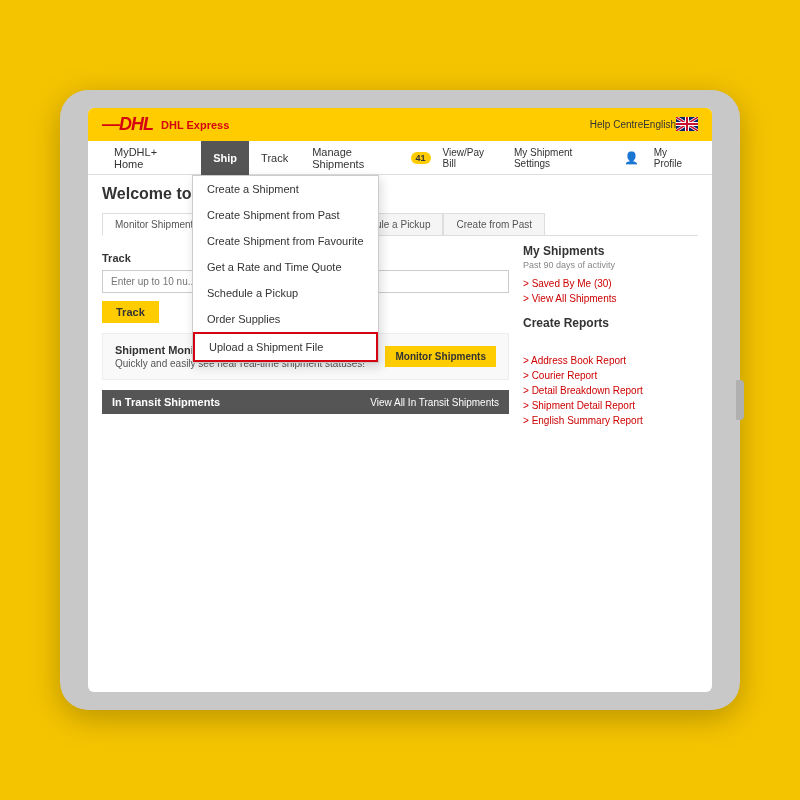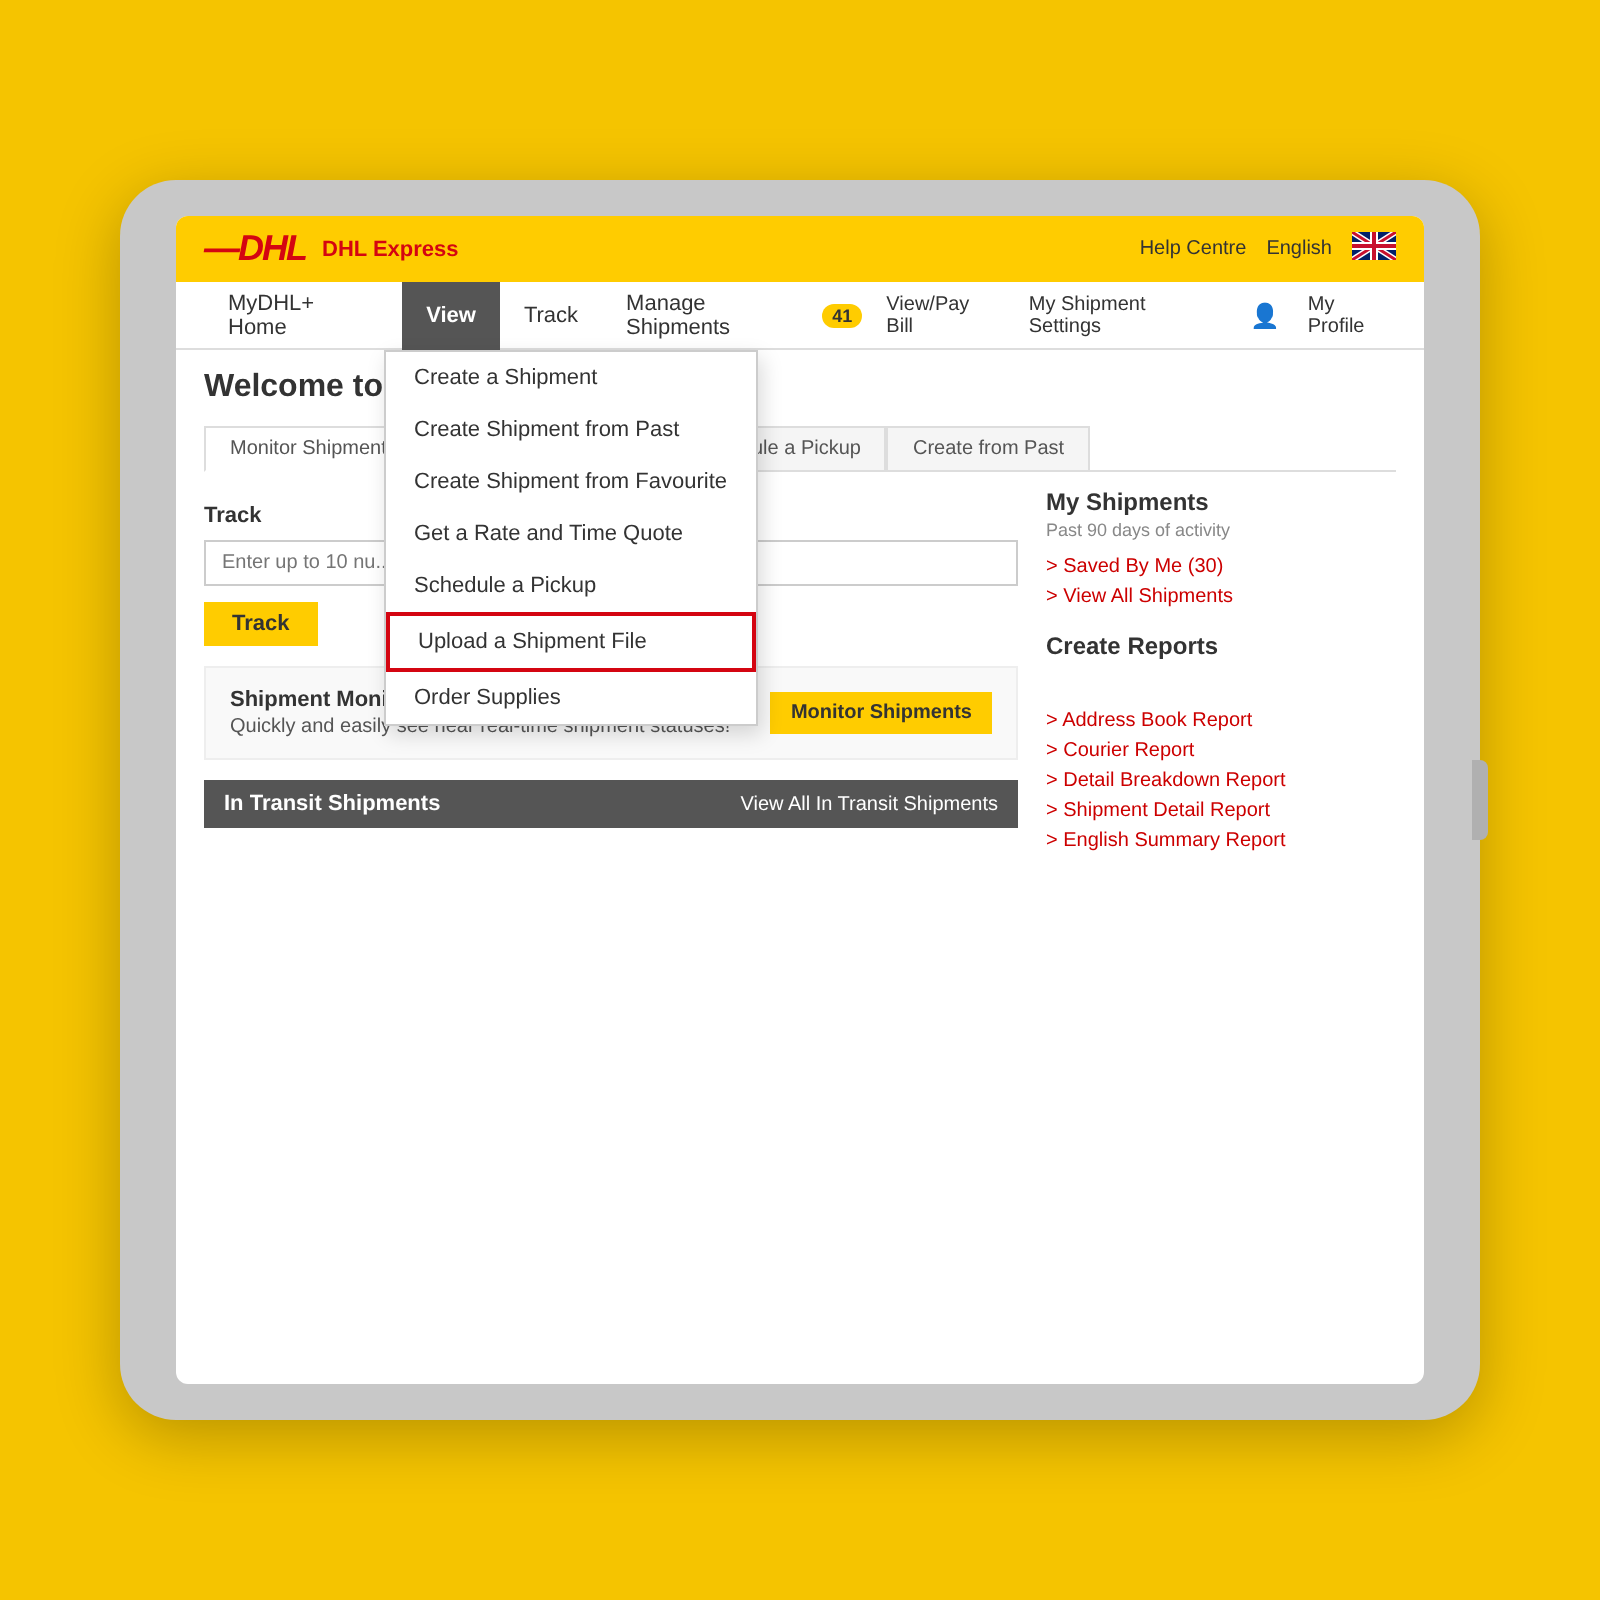--- a/index.html
+++ b/index.html
@@ -67,21 +67,20 @@
       letter-spacing: -1px;
     }
     .dhl-express-text {
       color: #D40511;
       font-size: 11px;
       font-weight: bold;
     }
     .header-right {
       display: flex;
       align-items: center;
-      gap: 10px;
       font-size: 10px;
       color: #333;
     }
 
     
     .nav-bar {
       background: #fff;
       border-bottom: 1px solid #ddd;
       display: flex;
       align-items: center;
@@ -342,21 +341,21 @@
           </svg>
         </span>
       </div>
     </div>
 
     <div class="nav-bar">
       <div class="nav-item">
         <span>MyDHL+ Home</span>
       </div>
       <div class="nav-item ship-active">
-        <span>View</span>
+        <span>Ship</span>
       </div>
       <div class="nav-item">
         <span>Track</span>
       </div>
       <div class="nav-item">
         <span>Manage Shipments</span>
         <span class="nav-badge">41</span>
       </div>
       <div class="nav-right">
         <a>View/Pay Bill</a>
@@ -364,22 +363,22 @@
         <span class="profile-icon">👤</span>
         <a>My Profile</a>
       </div>
 
       <div class="dropdown-menu">
         <span class="dropdown-item">Create a Shipment</span>
         <span class="dropdown-item">Create Shipment from Past</span>
         <span class="dropdown-item">Create Shipment from Favourite</span>
         <span class="dropdown-item">Get a Rate and Time Quote</span>
         <span class="dropdown-item">Schedule a Pickup</span>
+        <span class="dropdown-item">Order Supplies</span>
         <span class="dropdown-item highlighted">Upload a Shipment File</span>
-        <span class="dropdown-item">Order Supplies</span>
       </div>
     </div>
 
     <div class="page-content">
       <div class="welcome-title">Welcome to M</div>
 
       <div class="tabs-row">
         <div class="tab active-tab">Monitor Shipments</div>
         <div class="tab">Create from Favourite</div>
         <div class="tab">Schedule a Pickup</div>

